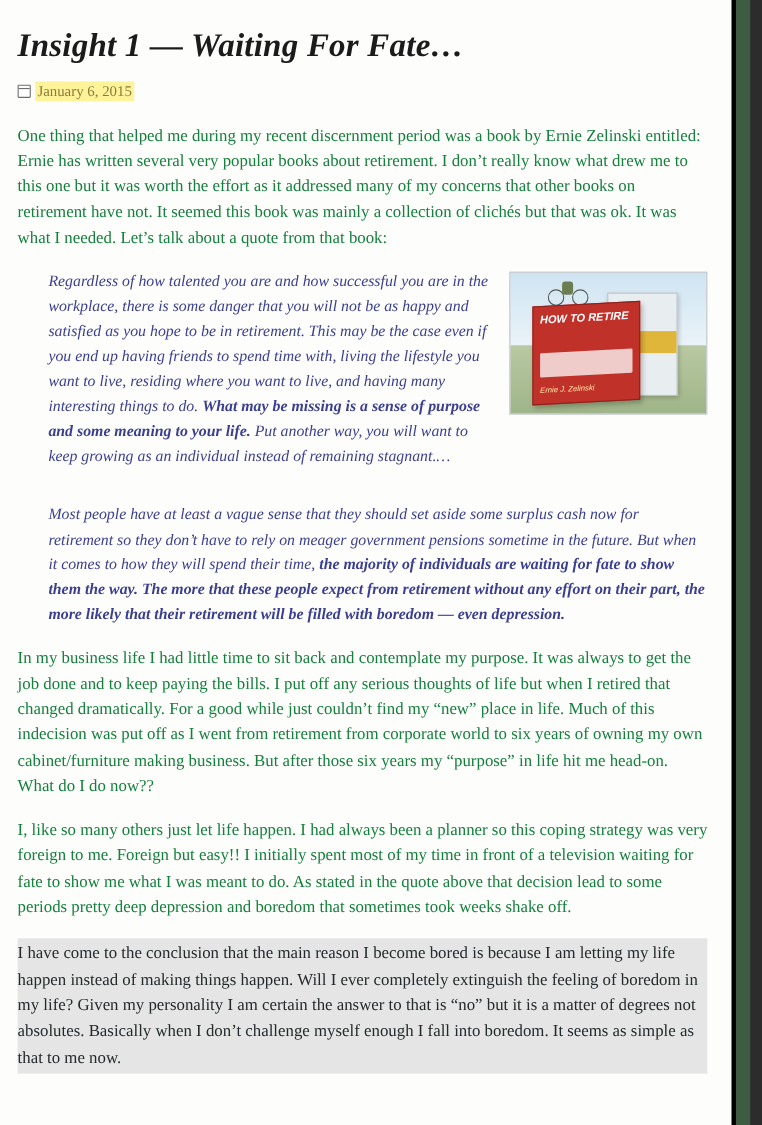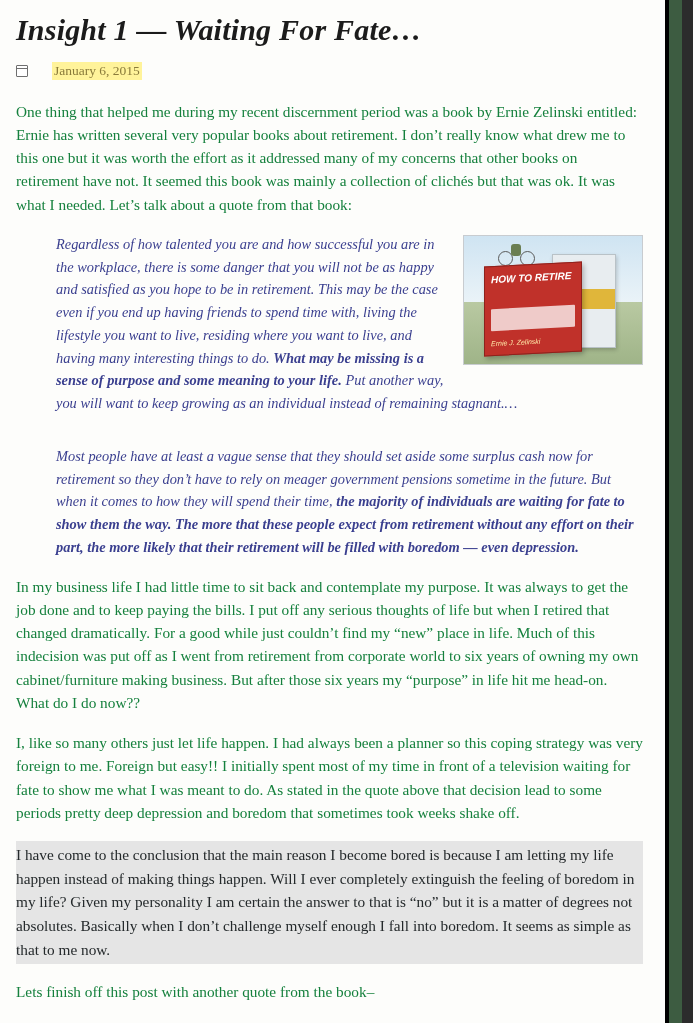--- a/index.html
+++ b/index.html
@@ -37,37 +37,37 @@
     background: #2c2c2c;
   }
   .article {
     position: absolute;
     left: 0;
     top: 0;
     width: 665px;
     height: 1023px;
     background: #fdfdfb;
     box-sizing: border-box;
-    padding: 7px 22px 0 16px;
+    padding: 19px 22px 0 16px;
     overflow: hidden;
   }
   h1.post-title {
     font-family: "Liberation Serif", serif;
     font-style: italic;
     font-weight: bold;
     font-size: 30px;
     line-height: 1.15;
     color: #1b1b1b;
     margin: 6px 0 14px 0;
     letter-spacing: 0.2px;
   }
   .meta {
     display: flex;
     align-items: center;
-    gap: 24px;
+    gap: 4px;
     margin: 0 0 20px 0;
   }
   .cal-icon {
     display: inline-block;
     width: 12px;
     height: 12px;
     border: 1.5px solid #6f6f6f;
     border-radius: 1px;
     position: relative;
     box-sizing: border-box;
@@ -106,21 +106,21 @@
   blockquote.quote {
     margin: 0 0 16px 0;
     padding: 0 0 0 24px;
     color: #3a3f8f;
     font-family: "Liberation Serif", serif;
     font-style: italic;
     font-size: 14.4px;
     line-height: 1.58;
   }
   blockquote.quote p {
-    margin: 0 0 14px 16px;
+    margin: 0 0 14px 4px;
   }
   blockquote.quote b {
     font-weight: bold;
   }
   .quote-with-image {
     position: relative;
   }
   .book-image {
     float: right;
     width: 178px;
@@ -292,21 +292,20 @@
     </blockquote>
 
     <p class="body-text">In my business life I had little time to sit back and contemplate my purpose. It was always to get the job done and to keep paying the bills. I put off any serious thoughts of life but when I retired that changed dramatically. For a good while just couldn’t find my “new” place in life. Much of this indecision was put off as I went from retirement from corporate world to six years of owning my own cabinet/furniture making business. But after those six years my “purpose” in life hit me head-on.  What do I do now??</p>
 
     <p class="body-text">I, like so many others just let life happen. I had always been a planner so this coping strategy was very foreign to me. Foreign but easy!! I initially spent most of my time in front of a television waiting for fate to show me what I was meant to do. As stated in the quote above that decision lead to some periods pretty deep depression and boredom that sometimes took weeks shake off.</p>
 
     <div class="highlight-block">
       <p>I have come to the conclusion that the main reason I become bored is because I am letting my life happen instead of making things happen. Will I ever completely extinguish the feeling of boredom in my life?  Given my personality I am certain the answer to that is “no” but it is a matter of degrees not absolutes. Basically when I don’t challenge myself enough I fall into boredom. It seems as simple as that to me now.</p>
     </div>
 
-    <p class="body-text">Lets finish off this post with another quote from the book–</p>
 
     <blockquote class="quote">
       <p>
         
       </p>
     </blockquote>
 
   </div>
 
   <div class="right-rail">

